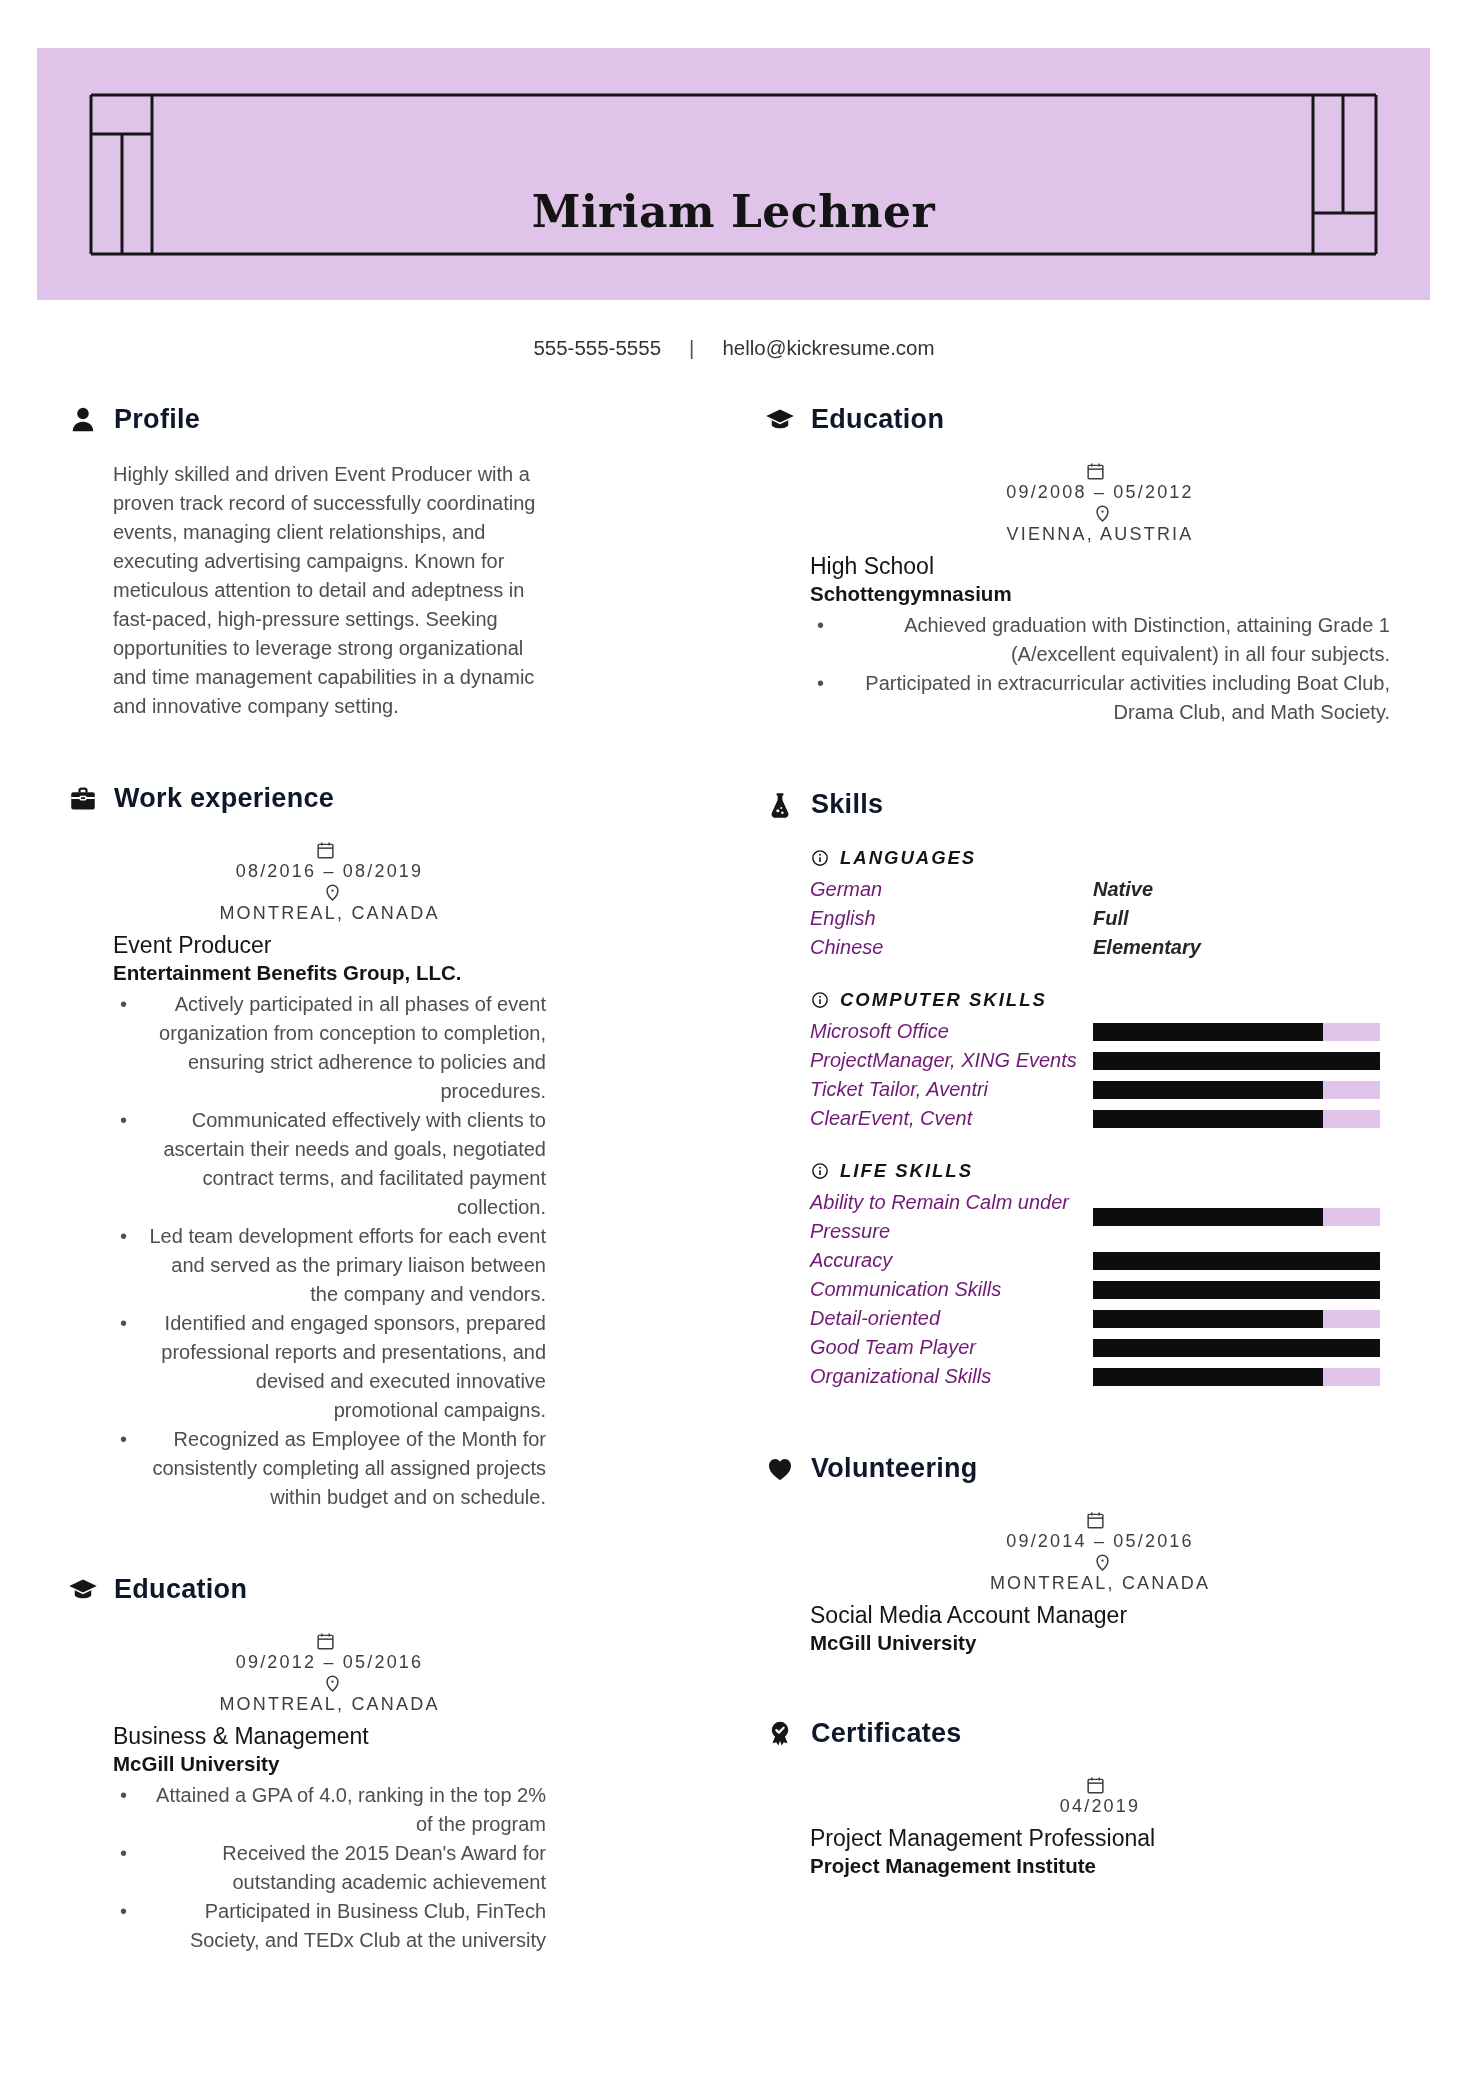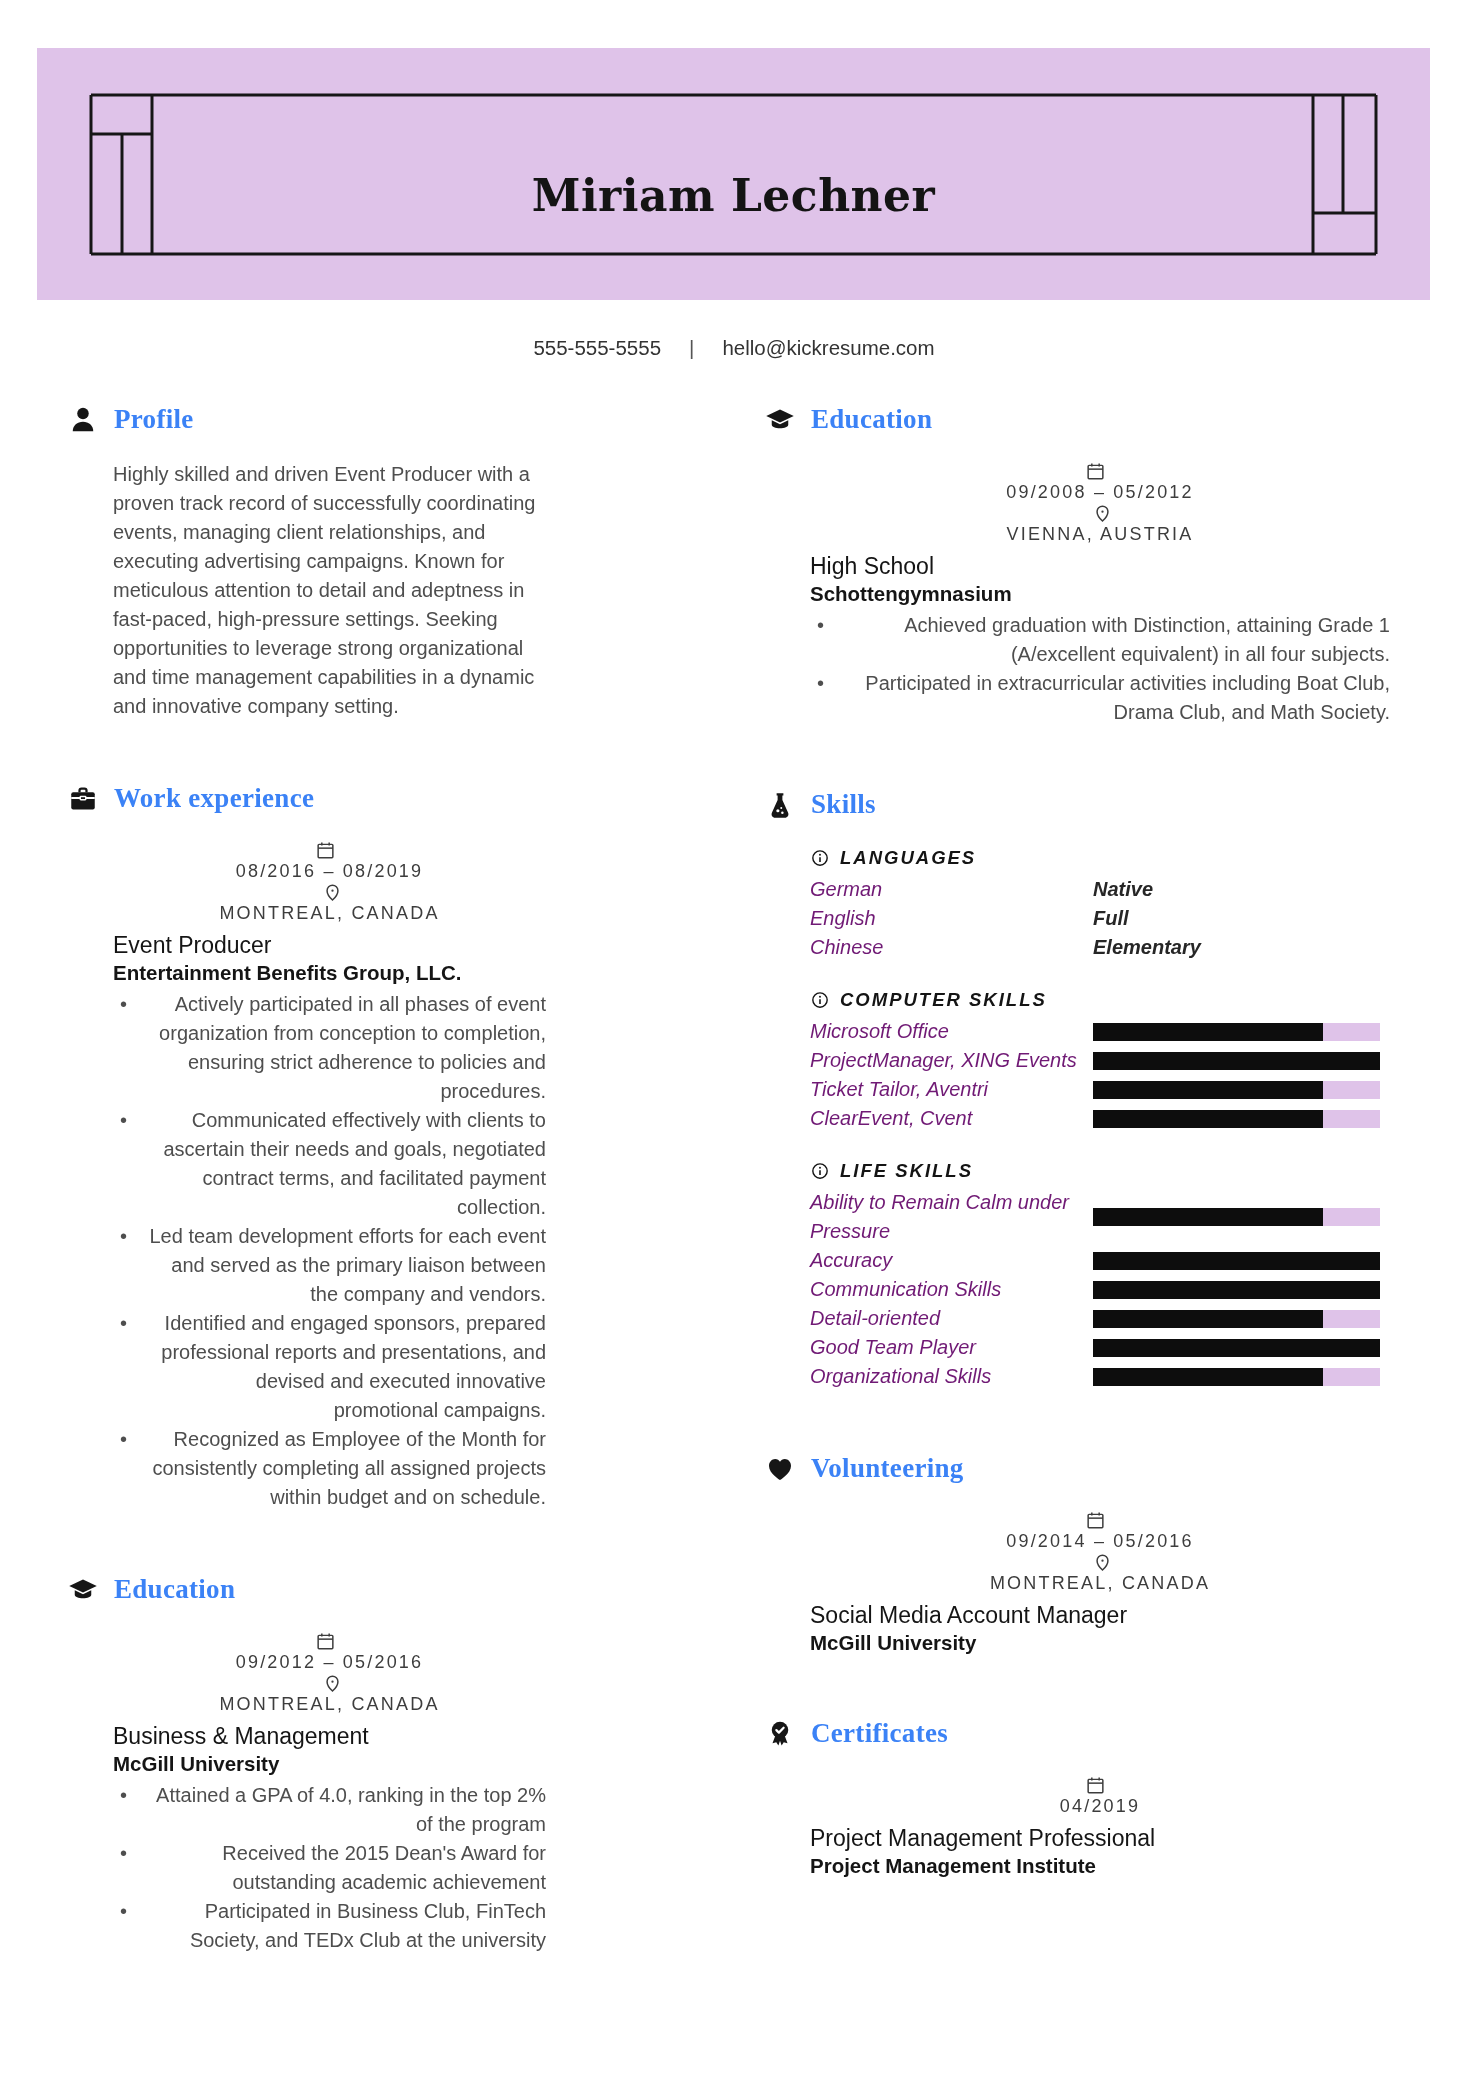--- a/index.html
+++ b/index.html
@@ -2,40 +2,40 @@
 <html style="--accent: #dfc3e9;"><head>
 <meta charset="utf-8">
 <style>
   html,body{margin:0;padding:0;background:#ffffff;}
   .page{position:relative;width:1468px;height:2076px;background:#fff;
         font-family:"Liberation Sans","DejaVu Sans",sans-serif;overflow:hidden;}
 
   
   .band{position:absolute;left:37px;top:48px;width:1393px;height:252px;background:var(--accent,#dfc3e9);}
   .band svg{position:absolute;left:0;top:0;}
-  .band .name{position:absolute;left:0;top:0;width:100%;height:206px;padding-top:44px;
+  .band .name{position:absolute;left:0;top:0;width:100%;height:206px;padding-top:60px;
               display:flex;align-items:center;justify-content:center;
               font-family:"DejaVu Serif","Liberation Serif",serif;font-weight:bold;
               font-size:44px;color:#141414;letter-spacing:.5px;}
 
   
   .contact{position:absolute;left:0;top:336px;width:100%;display:flex;justify-content:center;
            gap:28px;font-size:20.5px;color:#333;}
   .contact .sep{color:#555;}
 
   
   .col{position:absolute;top:404px;}
   .col-left{left:68px;width:478px;}
   .col-right{left:765px;width:625px;}
 
   .sec{margin-bottom:62px;}
   .sec-head{display:flex;align-items:center;gap:16px;}
   .sec-head .sicon{width:30px;height:30px;flex:0 0 30px;display:flex;align-items:center;}
-  .sec-head h2{margin:0;font-family:Liberation Serif, serif;font-weight:bold;
-               font-size:27px;color:#3b82f6;letter-spacing:.3px;}
+  .sec-head h2{margin:0;font-family:Liberation Sans, sans-serif;font-weight:bold;
+               font-size:27px;color:#0f172a;letter-spacing:.3px;}
   .sec-body{margin-left:45px;}
 
   .prose{margin-top:25px;font-size:20px;line-height:29px;color:#4e4e4e;}
 
   .entry{margin-top:26px;}
   .meta{display:flex;align-items:center;font-size:18px;letter-spacing:2.2px;color:#3d3d3d;white-space:nowrap;flex-direction:column;}
   .meta .micon{width:21px;height:21px;margin-right:9px;flex:0 0 auto;}
   .meta .loc-ic{margin-left:14px;}
   .role{margin-top:7px;font-size:23px;font-weight:normal;color:#151515;line-height:28px;}
   .org{font-size:20.5px;font-weight:bold;color:#151515;line-height:27px;}

